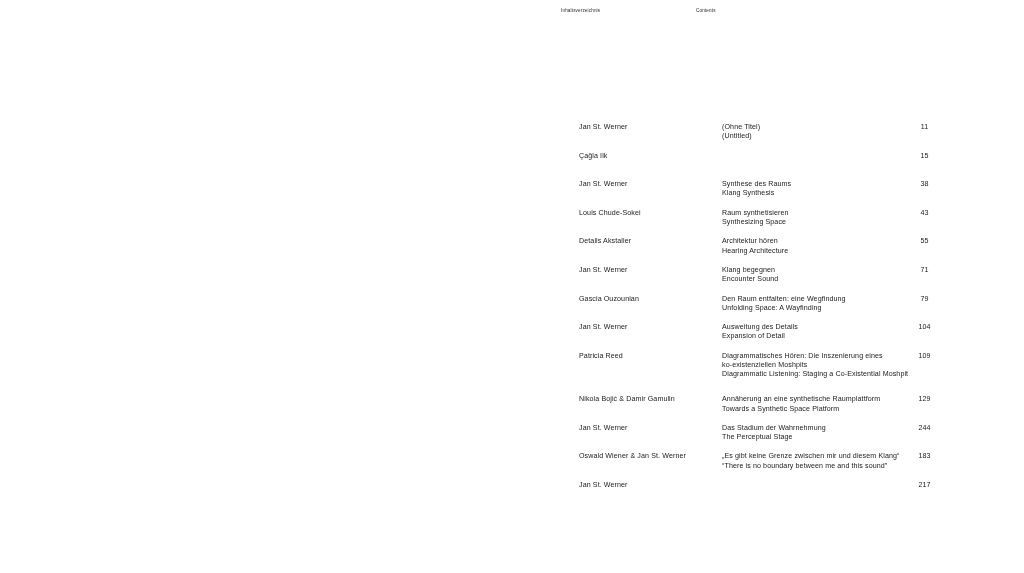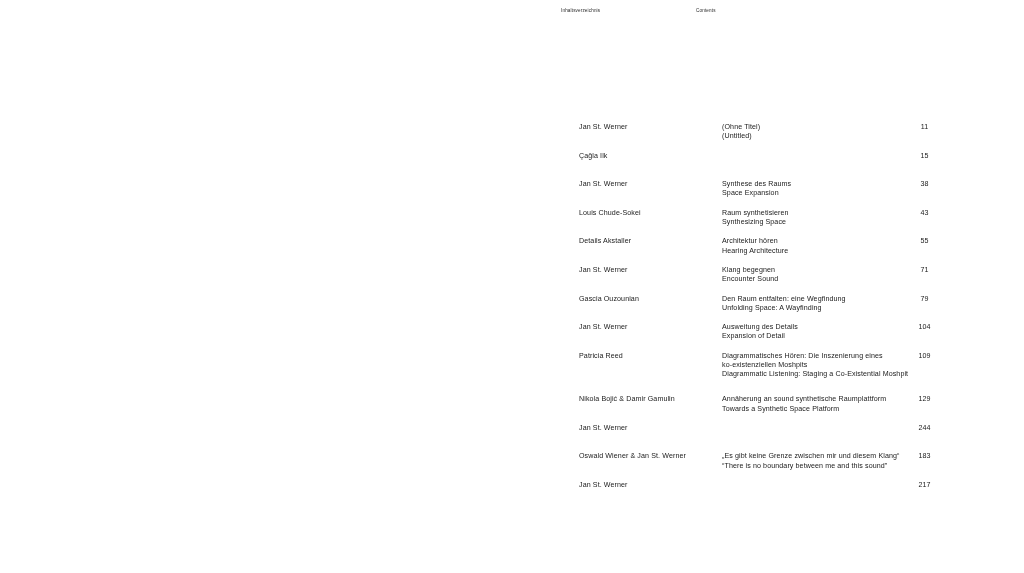--- a/index.html
+++ b/index.html
@@ -110,21 +110,21 @@
 
     <div class="toc-row" style="height:28.6px;">
       <span class="col-author">Çağla Ilk</span>
       <span class="col-page">15</span>
     </div>
 
     <div class="toc-row" style="height:28.6px;">
       <span class="col-author">Jan St. Werner</span>
       <span class="col-title">
         <span class="title-de">Synthese des Raums</span>
-        <span class="title-en">Space Expansion</span>
+        <span class="title-en">Klang Synthesis</span>
       </span>
       <span class="col-page">38</span>
     </div>
 
     <div class="toc-row" style="height:28.6px;padding-left:16px;">
       <span class="col-author">Louis Chude-Sokei</span>
       <span class="col-title">
         <span class="title-de">Raum synthetisieren</span>
         <span class="title-en">Synthesizing Space</span>
       </span>
@@ -173,28 +173,32 @@
         <span class="title-de">Diagrammatisches Hören: Die Inszenierung eines
 ko-existenziellen Moshpits</span>
         <span class="title-en">Diagrammatic Listening: Staging a Co-Existential Moshpit</span>
       </span>
       <span class="col-page">109</span>
     </div>
 
     <div class="toc-row" style="height:28.6px;">
       <span class="col-author">Nikola Bojić &amp; Damir Gamulin</span>
       <span class="col-title">
-        <span class="title-de">Annäherung an sound synthetische Raumplattform</span>
+        <span class="title-de">Annäherung an eine synthetische Raumplattform</span>
         <span class="title-en">Towards a Synthetic Space Platform</span>
       </span>
       <span class="col-page">129</span>
     </div>
 
     <div class="toc-row" style="height:28.6px;">
       <span class="col-author">Jan St. Werner</span>
+      <span class="col-title">
+        <span class="title-de">Das Stadium der Wahrnehmung</span>
+        <span class="title-en">The Perceptual Stage</span>
+      </span>
       <span class="col-page">244</span>
     </div>
 
     <div class="toc-row" style="height:28.6px;">
       <span class="col-author">Oswald Wiener &amp; Jan St. Werner</span>
       <span class="col-title">
         <span class="title-de">„Es gibt keine Grenze zwischen mir und diesem Klang“</span>
         <span class="title-en">“There is no boundary between me and this sound”</span>
       </span>
       <span class="col-page">183</span>

